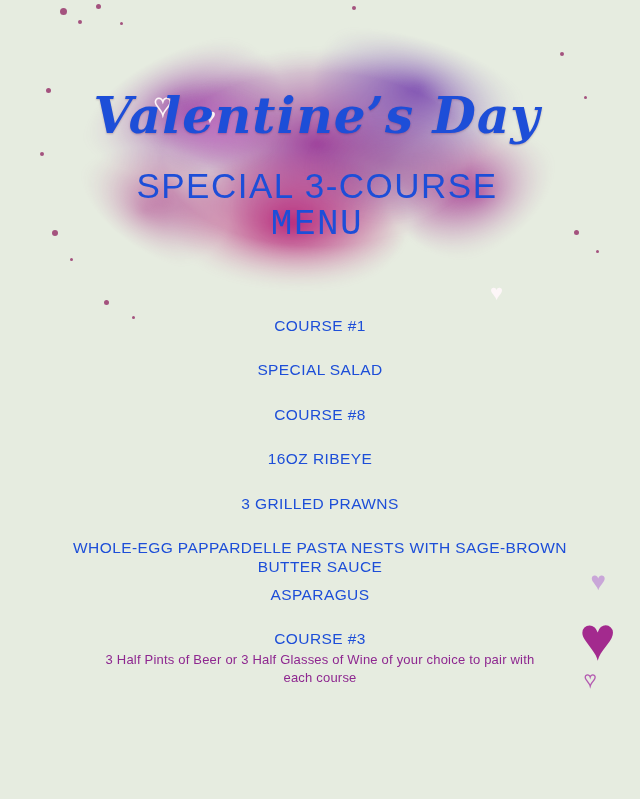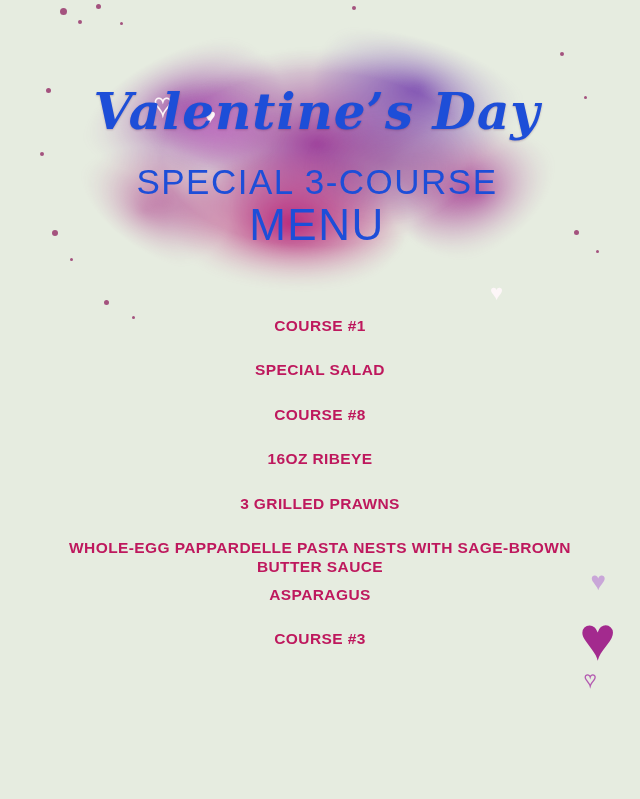--- a/index.html
+++ b/index.html
@@ -75,24 +75,25 @@
     text-shadow: 0 1px 2px rgba(80,10,60,.25);
   }
   .sub1 {
     font-size: 35px;
     letter-spacing: 1.5px;
     font-weight: 300;
     line-height: 1.1;
     margin-top: 26px;
   }
   .sub2 {
-    font-size: 44px;
+    font-size: 36px;
     letter-spacing: 1.5px;
     font-weight: 300;
     line-height: 1.1;
+    font-family: Liberation Mono, monospace;
   }
 
   .heart {
     position: absolute;
     color: #fdf6f8;
     font-size: 26px;
     line-height: 1;
   }
   .heart.outline {
     color: transparent;
@@ -102,26 +103,26 @@
   
   .menu {
     position: absolute;
     left: 0;
     right: 0;
     top: 316px;
     text-align: center;
     color: #8e2790;
   }
   .m-line {
-    font-weight: bold;
+    font-weight: normal;
     font-size: 15.5px;
     letter-spacing: .4px;
     margin: 0 0 25px 0;
     line-height: 1.25;
-    color: #be185d;
+    color: #1d4ed8;
   }
   .m-line.wide {
     padding: 0 58px;
     margin-bottom: 8px;
   }
   .m-note {
     font-size: 13px;
     font-weight: normal;
     letter-spacing: .2px;
     color: #8e2790;
@@ -191,18 +192,19 @@
 
 <div class="menu">
   <p class="m-line">COURSE #1</p>
   <p class="m-line">SPECIAL SALAD</p>
   <p class="m-line">COURSE #8</p>
   <p class="m-line">16OZ RIBEYE</p>
   <p class="m-line">3 GRILLED PRAWNS</p>
   <p class="m-line wide">WHOLE-EGG PAPPARDELLE PASTA NESTS WITH SAGE-BROWN BUTTER SAUCE</p>
   <p class="m-line">ASPARAGUS</p>
   <p class="m-line">COURSE #3</p>
+  <p class="m-note">3 Half Pints of Beer or 3 Half Glasses of Wine of your choice to pair with each course</p>
 
 </div>
 
 <span class="side-heart-lilac">♥</span>
 <span class="side-heart-big">♥</span>
 <span class="side-heart-small">♥</span>
 
 </body></html>

